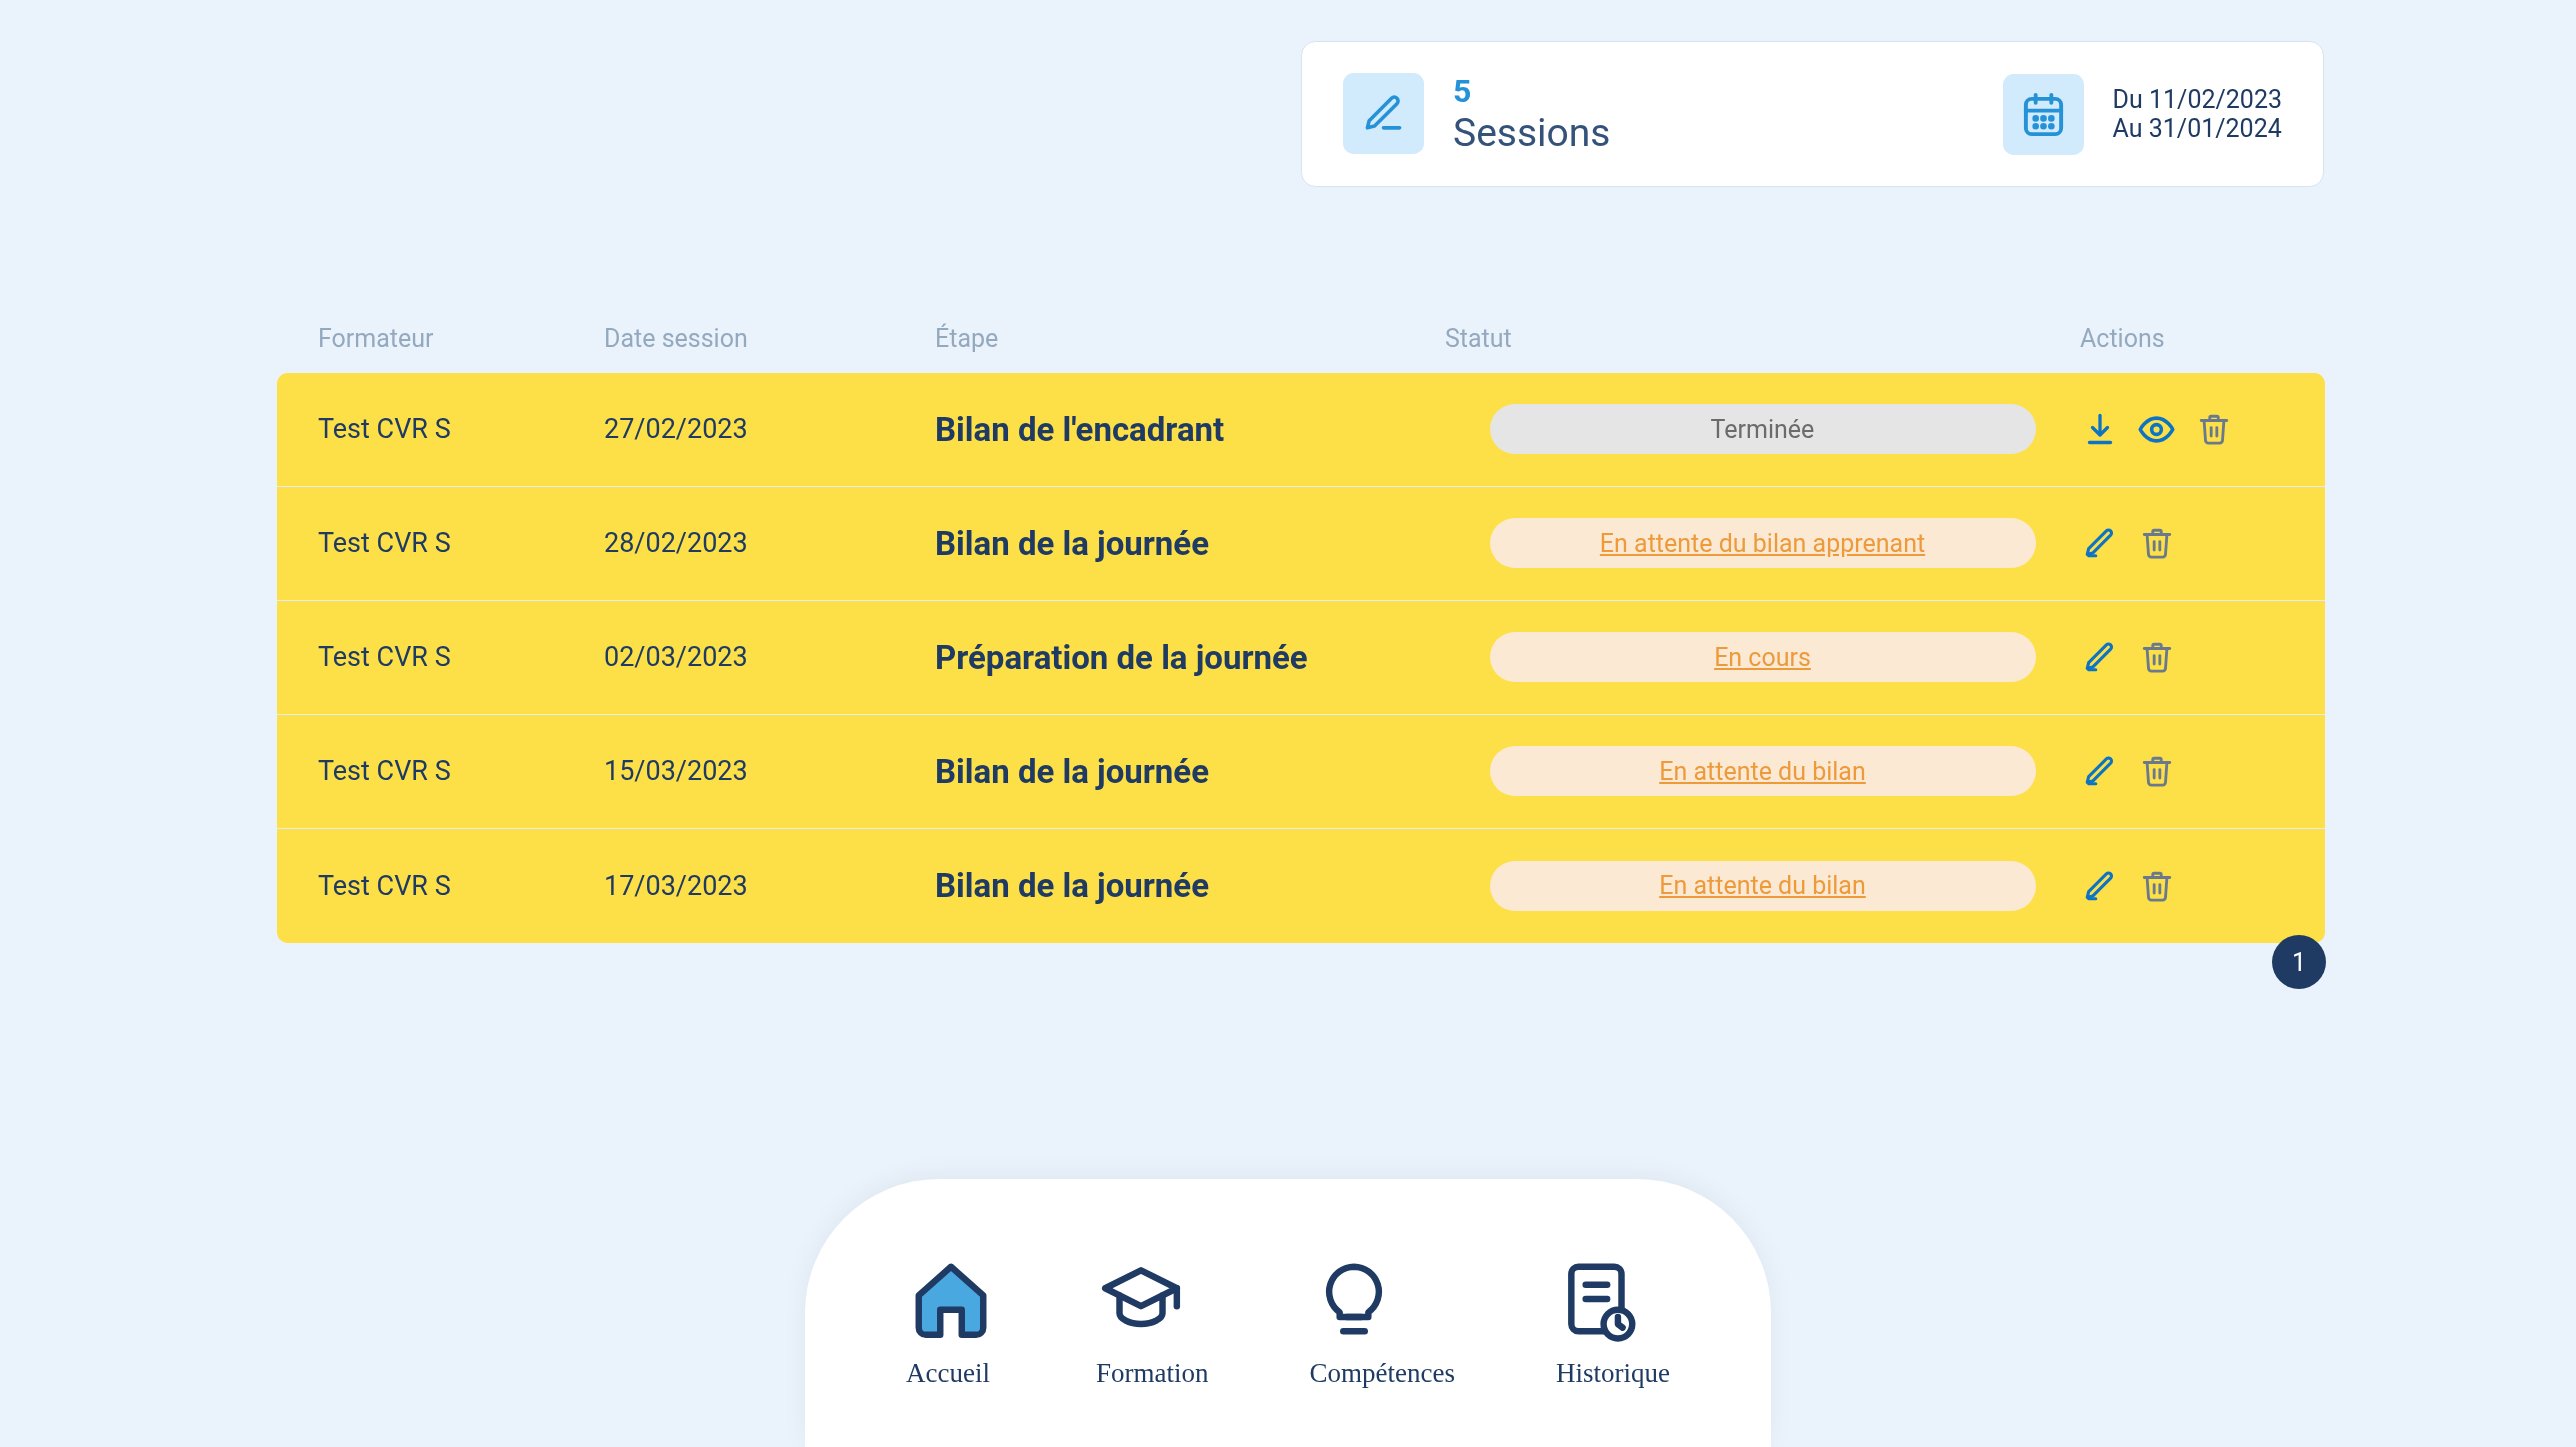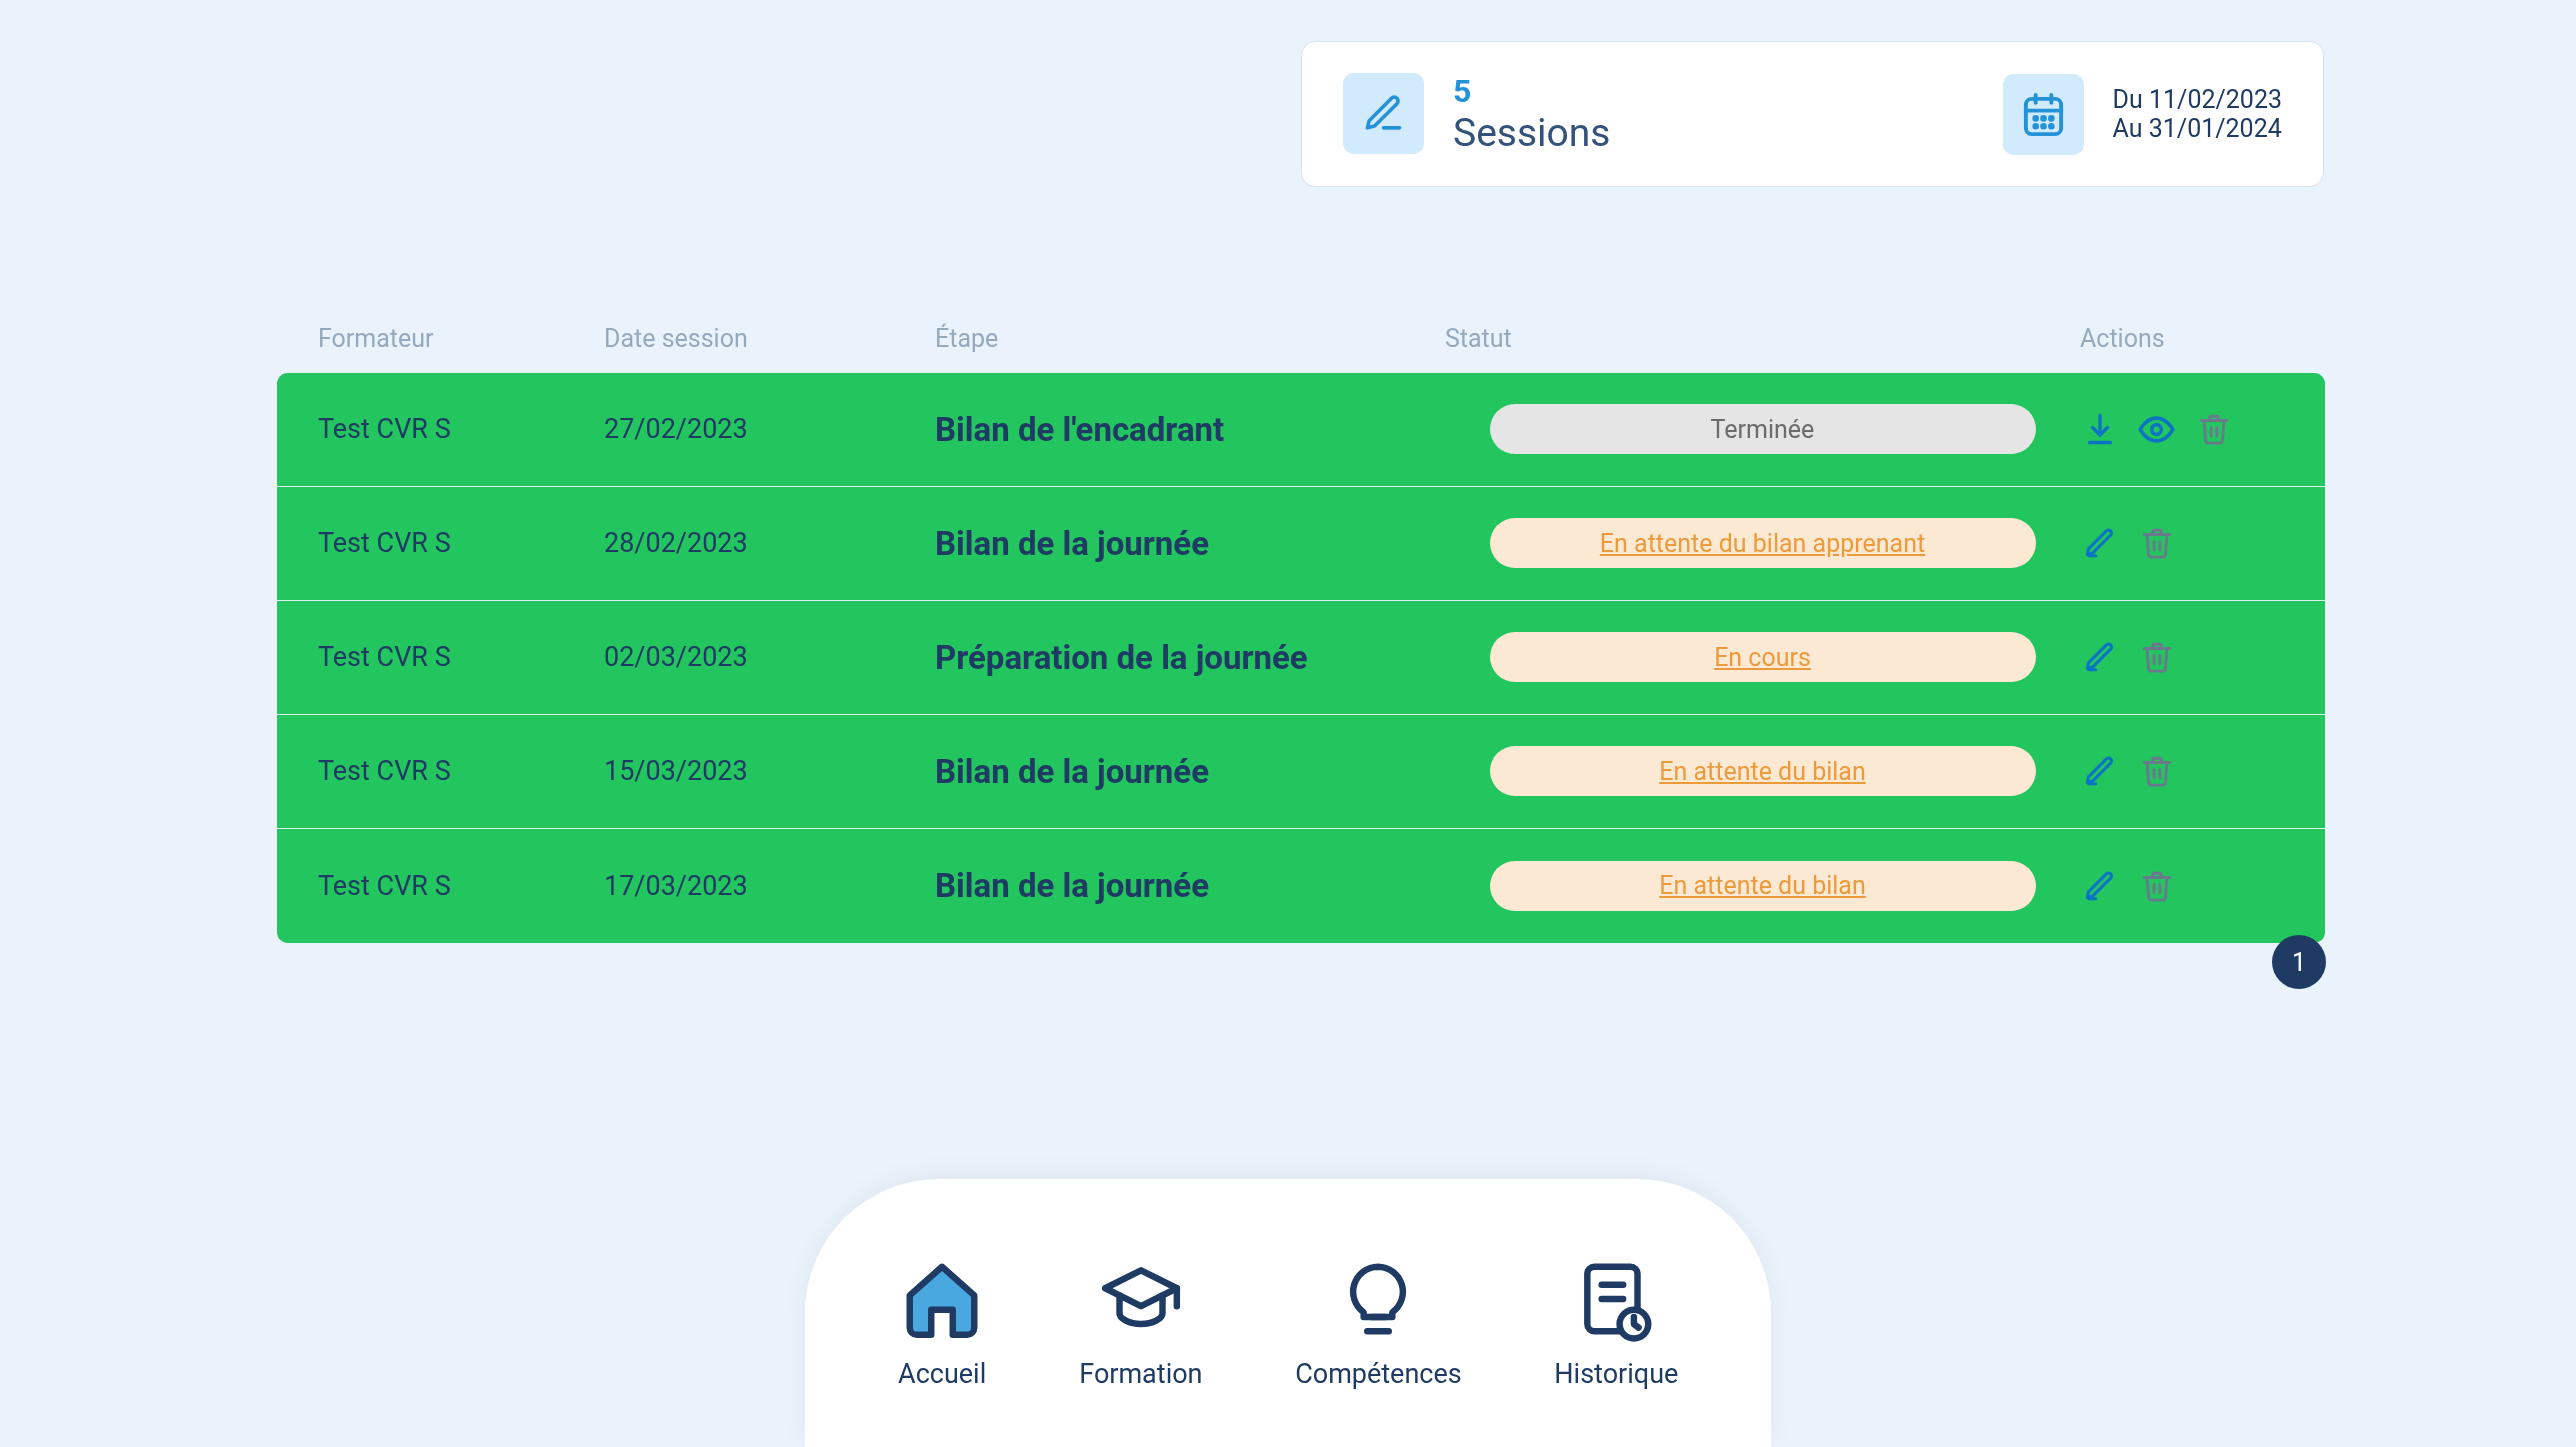--- a/index.html
+++ b/index.html
@@ -79,21 +79,21 @@
     color: #94a9be;
     font-size: 25px;
     margin-top: 40px;
   }
   .col-formateur { width: 286px; }
   .col-date { width: 331px; }
   .col-etape { width: 510px; }
   .col-statut { width: 635px; }
   .col-actions { width: 161px; }
   .trow {
-    background: #22c55e;
+    background: #fde047;
     border-bottom: 0.9px solid #e3edf6;
     display: flex;
     align-items: center;
     padding: 0 41px;
     height: 114px;
   }
   .trow:first-of-type { border-top-left-radius: 10.7px; border-top-right-radius: 10.7px; }
   .trow:last-of-type { border-bottom-left-radius: 10.7px; border-bottom-right-radius: 10.7px; border-bottom: none; }
   .cell-formateur { width: 286px; color: #1f3b63; font-size: 27px; }
   .cell-date { width: 331px; color: #1f3b63; font-size: 27px; }
@@ -147,25 +147,25 @@
     border-top-right-radius: 134px;
     display: flex;
     align-items: center;
     justify-content: space-evenly;
     box-shadow: 0 -3.6px 27px rgba(0,0,0,0.05);
     padding-top: 18px;
   }
   .nav-item {
     display: flex;
     flex-direction: column;
-    align-items: center;
     gap: 14.3px;
     color: #1f3b63;
     font-size: 27px;
     cursor: pointer;
+    font-family: Liberation Serif, serif;
   }
   .nav-item .nav-icon {
     width: 89px;
     height: 89px;
     display: flex;
     align-items: center;
     justify-content: center;
   }
   svg { display: block; }
 </style>

